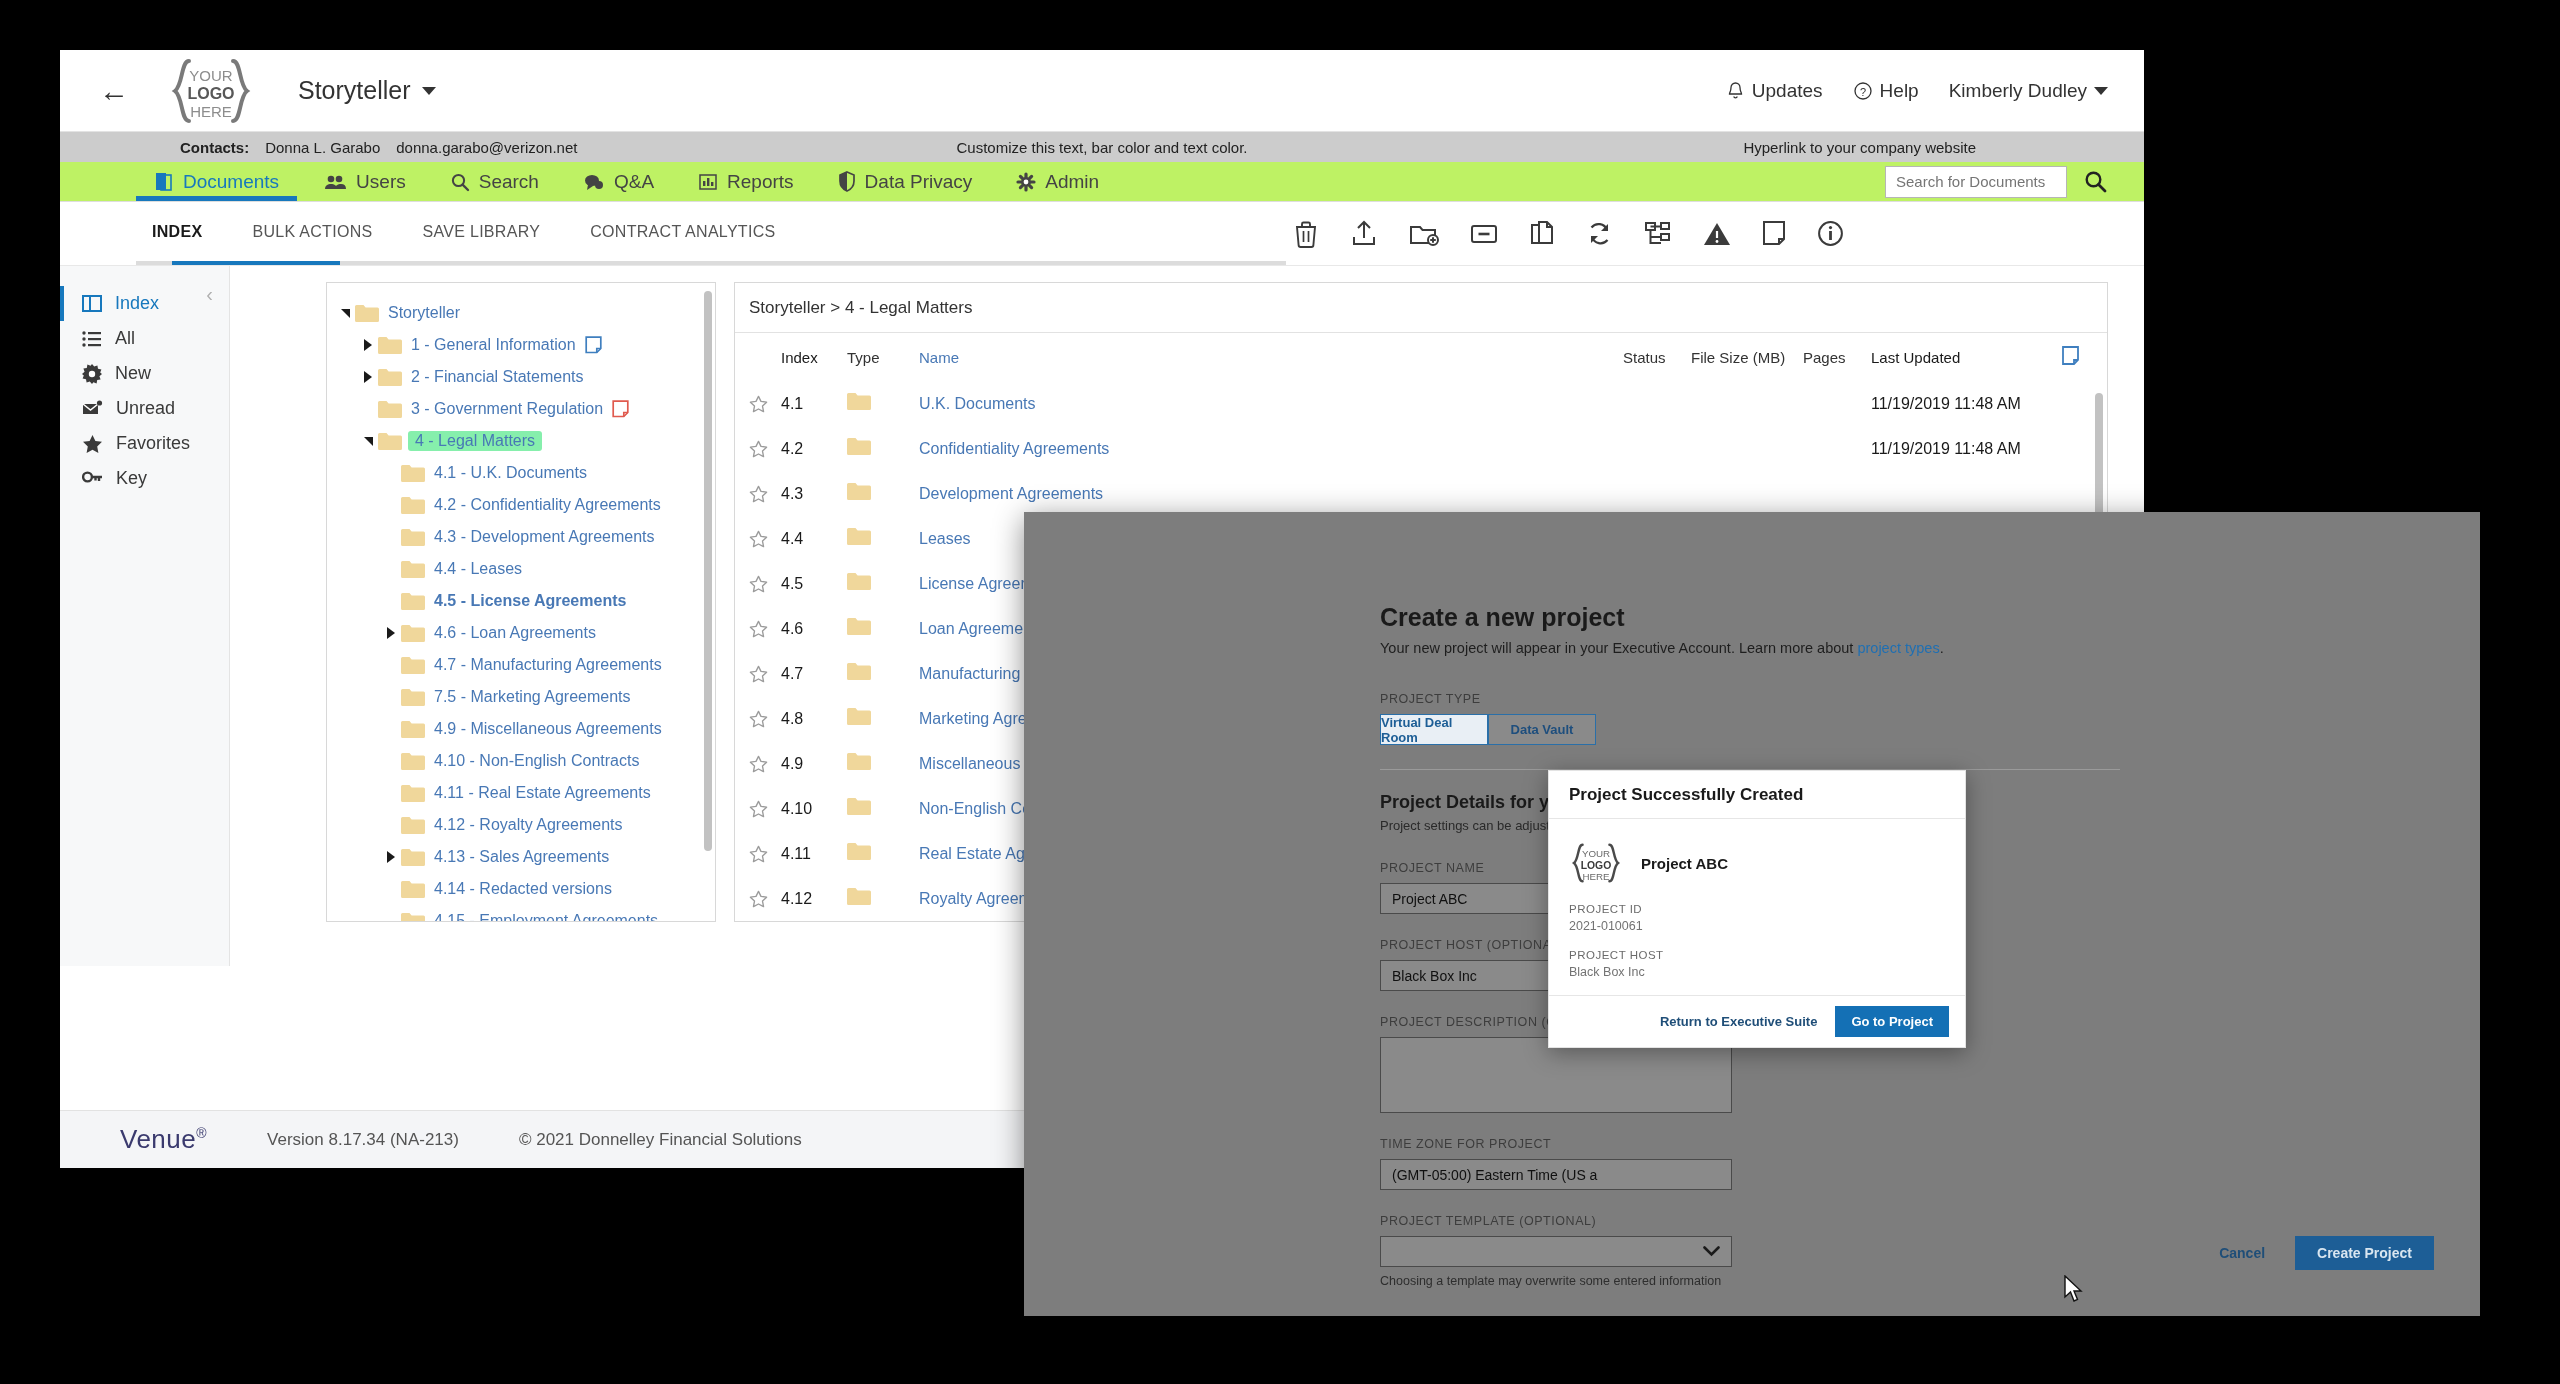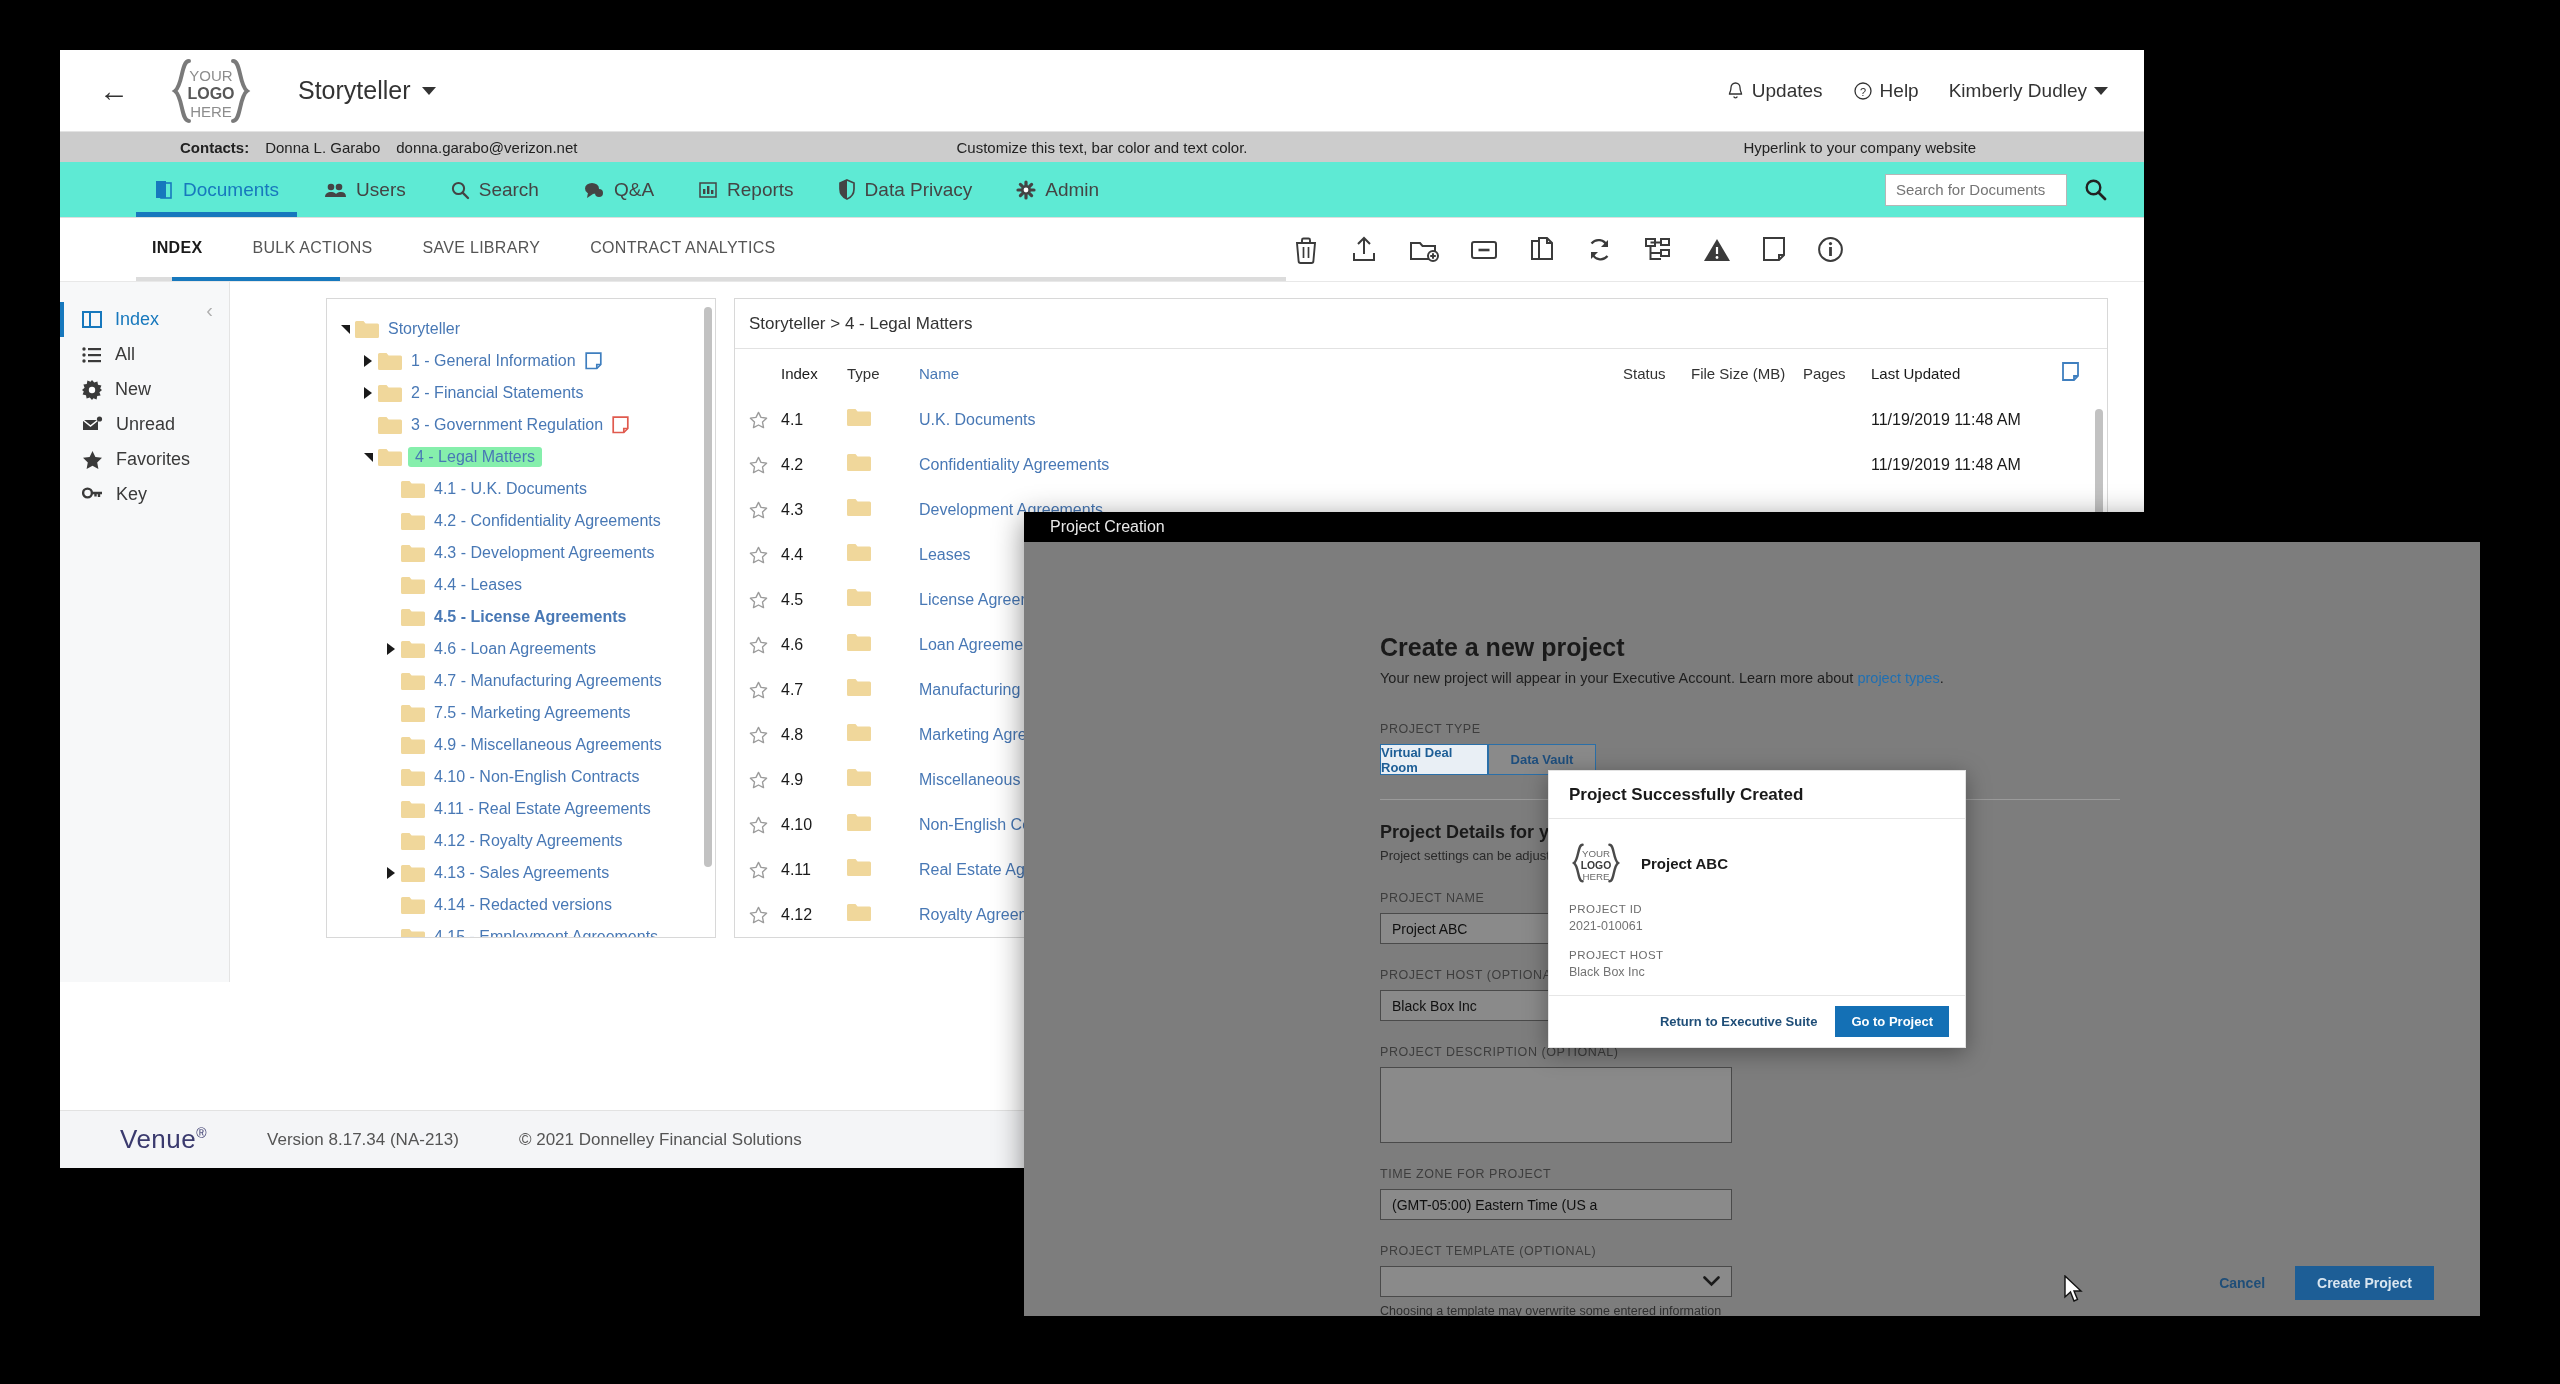--- a/index.html
+++ b/index.html
@@ -71,22 +71,22 @@
     display: flex; align-items: center;
     font-size: 15px; color: #222;
   }
   .contacts-left { position: absolute; left: 120px; display: flex; gap: 16px; align-items: center;}
   .contacts-left b { font-weight: 700; }
   .contacts-center { position: absolute; left: 50%; transform: translateX(-50%); }
   .contacts-right { position: absolute; right: 168px; }
 
   
   .mainnav {
-    height: 56px;
-    background: #5eead4;
+    height: 40px;
+    background: #bef264;
     border-bottom: 1px solid #dedede;
     display: flex; align-items: stretch;
     padding-left: 72px;
     position: relative;
   }
   .mainnav-item {
     display: flex; align-items: center; gap: 9px;
     padding: 0 22px;
     font-size: 19px; color: #444;
     cursor: pointer; position: relative;
@@ -1000,23 +1000,20 @@
     <div class="footer">
       <div class="venue-mark">
         <span>Venue</span><sup>®</sup>
       </div>
       <div>Version 8.17.34 (NA-213)</div>
       <div>© 2021 Donnelley Financial Solutions</div>
     </div>
   </div>
 
   <div id="proj-modal">
-    <div class="pm-titlebar">
-      <span>Project Creation</span>
-    </div>
 
     <div class="pm-body">
       <div class="pm-inner">
         <h1 class="pm-h1">Create a new project</h1>
         <p class="pm-sub">
           <span>Your new project will appear in your Executive Account. Learn more about </span><a href="#">project types</a><span>.</span>
         </p>
 
         <div class="pm-flabel">PROJECT TYPE</div>
         <div class="seg-group">

